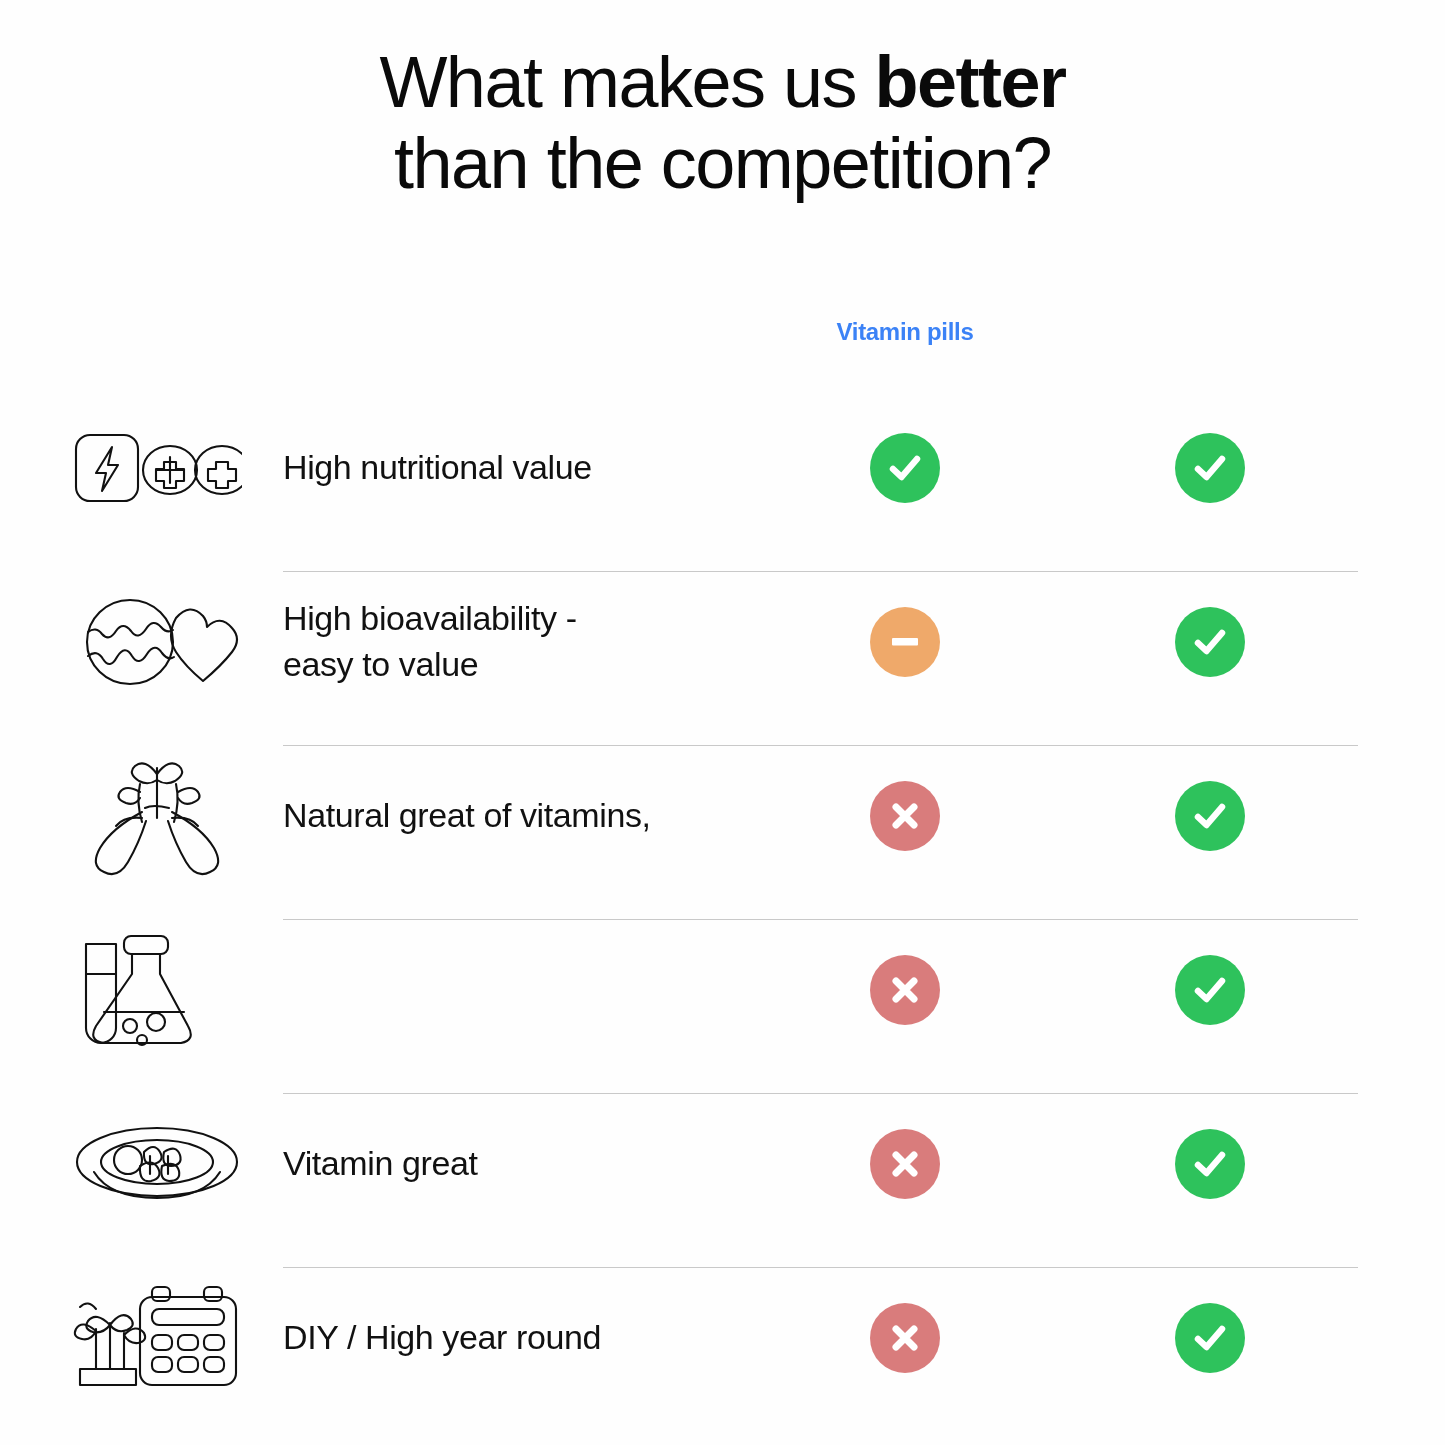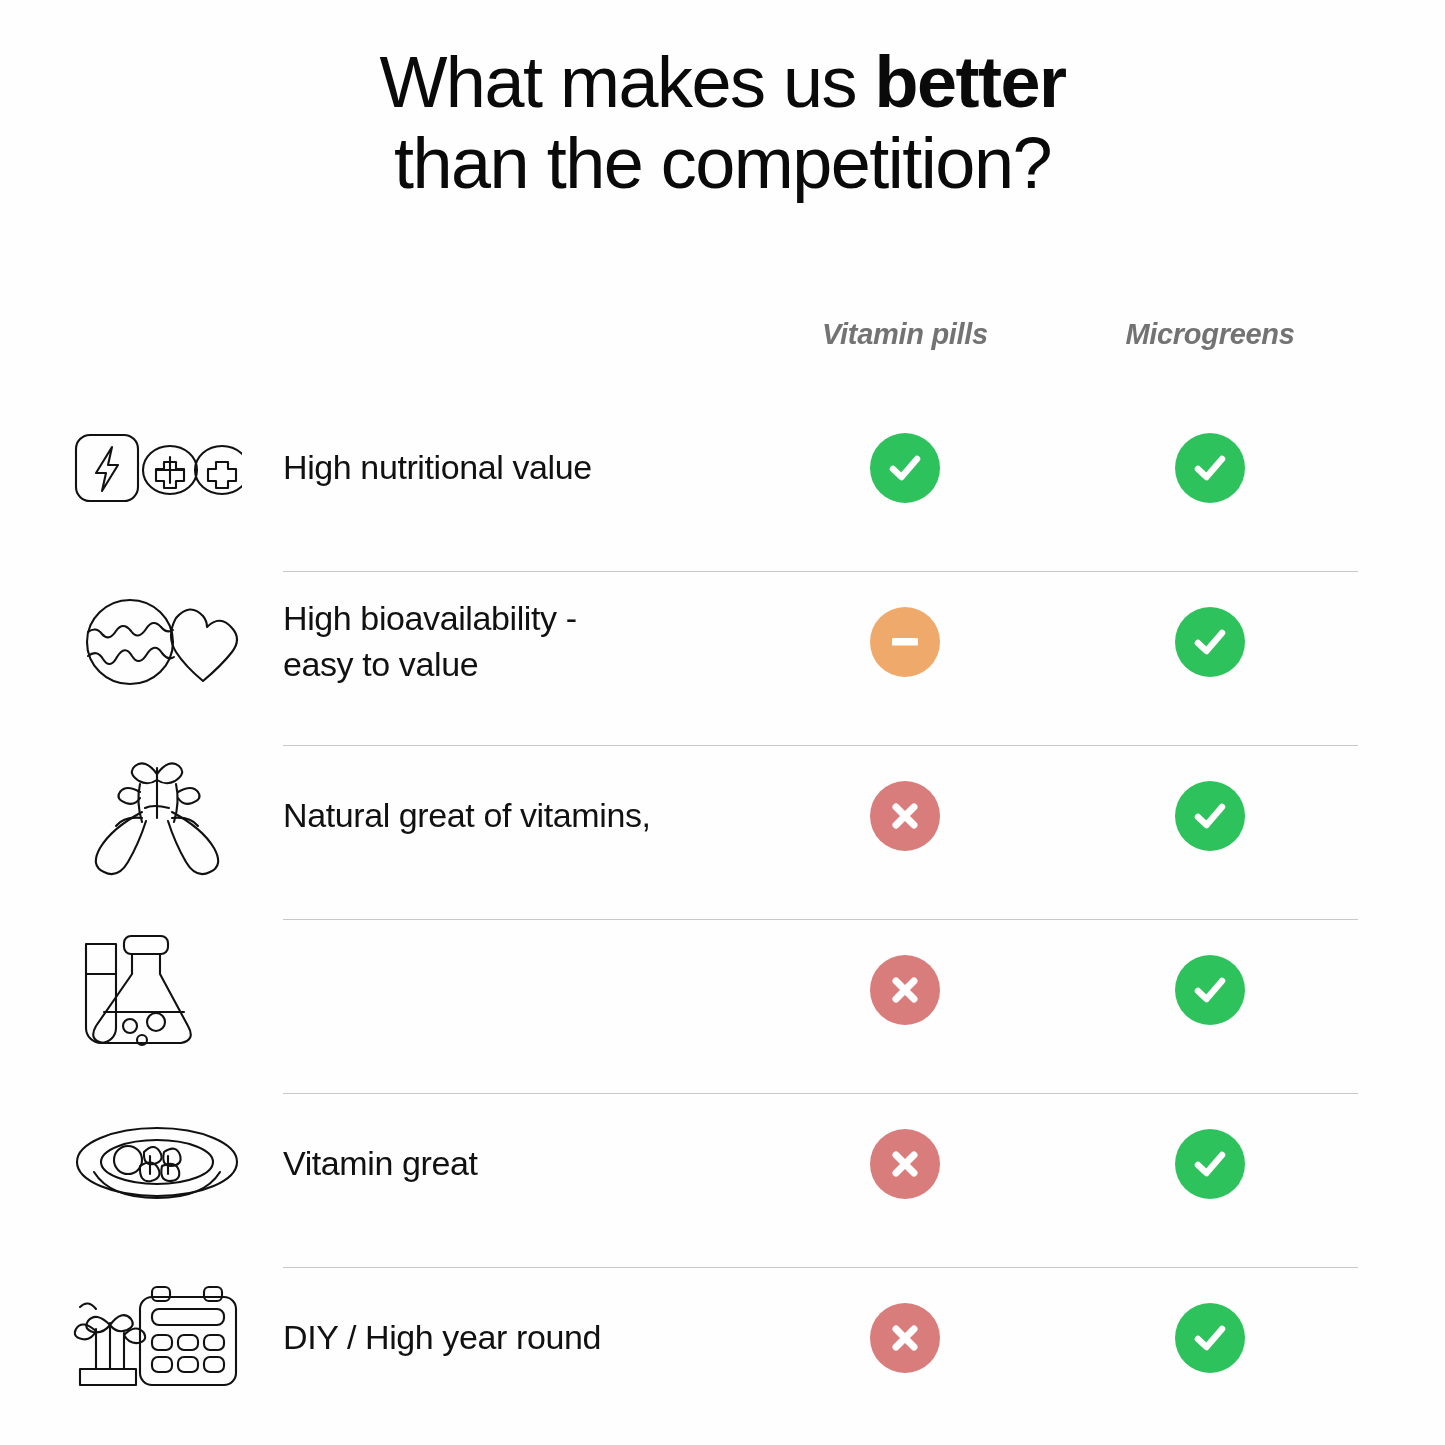--- a/index.html
+++ b/index.html
@@ -45,27 +45,26 @@
   
   .col-headers {
     position: absolute;
     top: 318px;
     left: 0;
     width: 1445px;
     height: 42px;
   }
   .col-head {
     position: absolute;
-    font-size: 29px;
+    font-size: 24px;
     font-weight: 700;
     letter-spacing: -0.3px;
-    color: #737373;
+    color: #3b82f6;
     white-space: nowrap;
     text-align: center;
-    font-style: italic;
   }
   .col-head.c1 { left: 760px; width: 290px; }
   .col-head.c2 { left: 1060px; width: 300px; }
 
   
   .rows {
     position: absolute;
     top: 398px;
     left: 0;
     width: 1445px;
@@ -155,21 +154,20 @@
 
 <div class="page">
 
   <div class="title-block">
     <div class="title-line"><span>What makes us </span><span class="bold">better</span></div>
     <div class="title-line">than the competition?</div>
   </div>
 
   <div class="col-headers">
     <div class="col-head c1">Vitamin pills</div>
-    <div class="col-head c2">Microgreens</div>
   </div>
 
   <div class="rows" id="rows-root">
       <div class="row">
         <div class="row-inner">
           <div class="cell-icon line-icon">
     <svg width="170" height="78" viewBox="0 0 170 78">
       <rect x="4" y="6" width="62" height="66" rx="14"></rect>
       <path d="M40 18 L24 44 L34 44 L30 62 L46 36 L36 36 Z"></path>
       <ellipse cx="98" cy="41" rx="27" ry="24"></ellipse>

